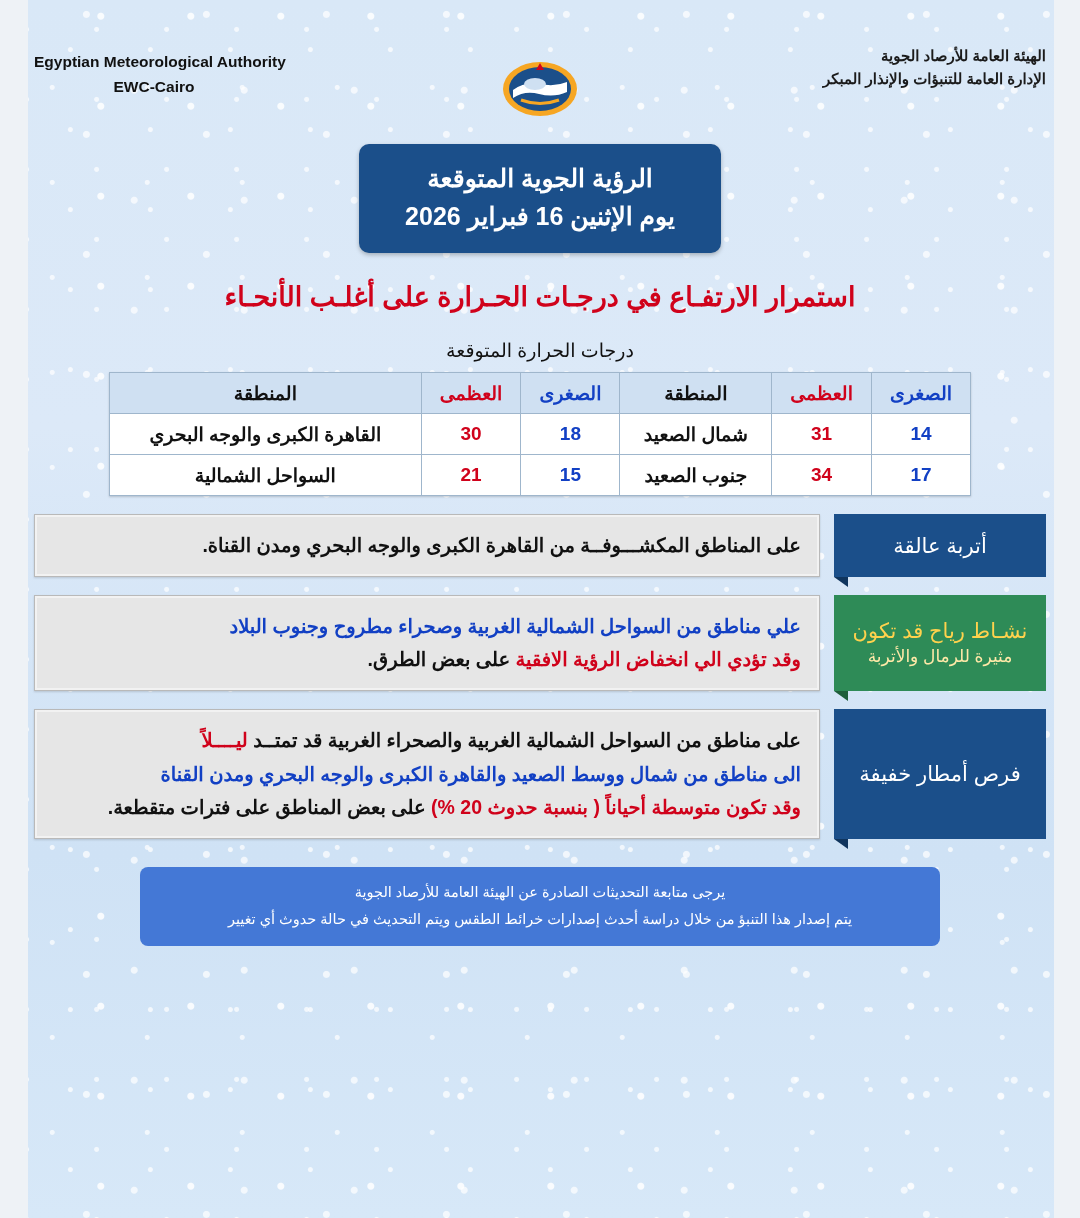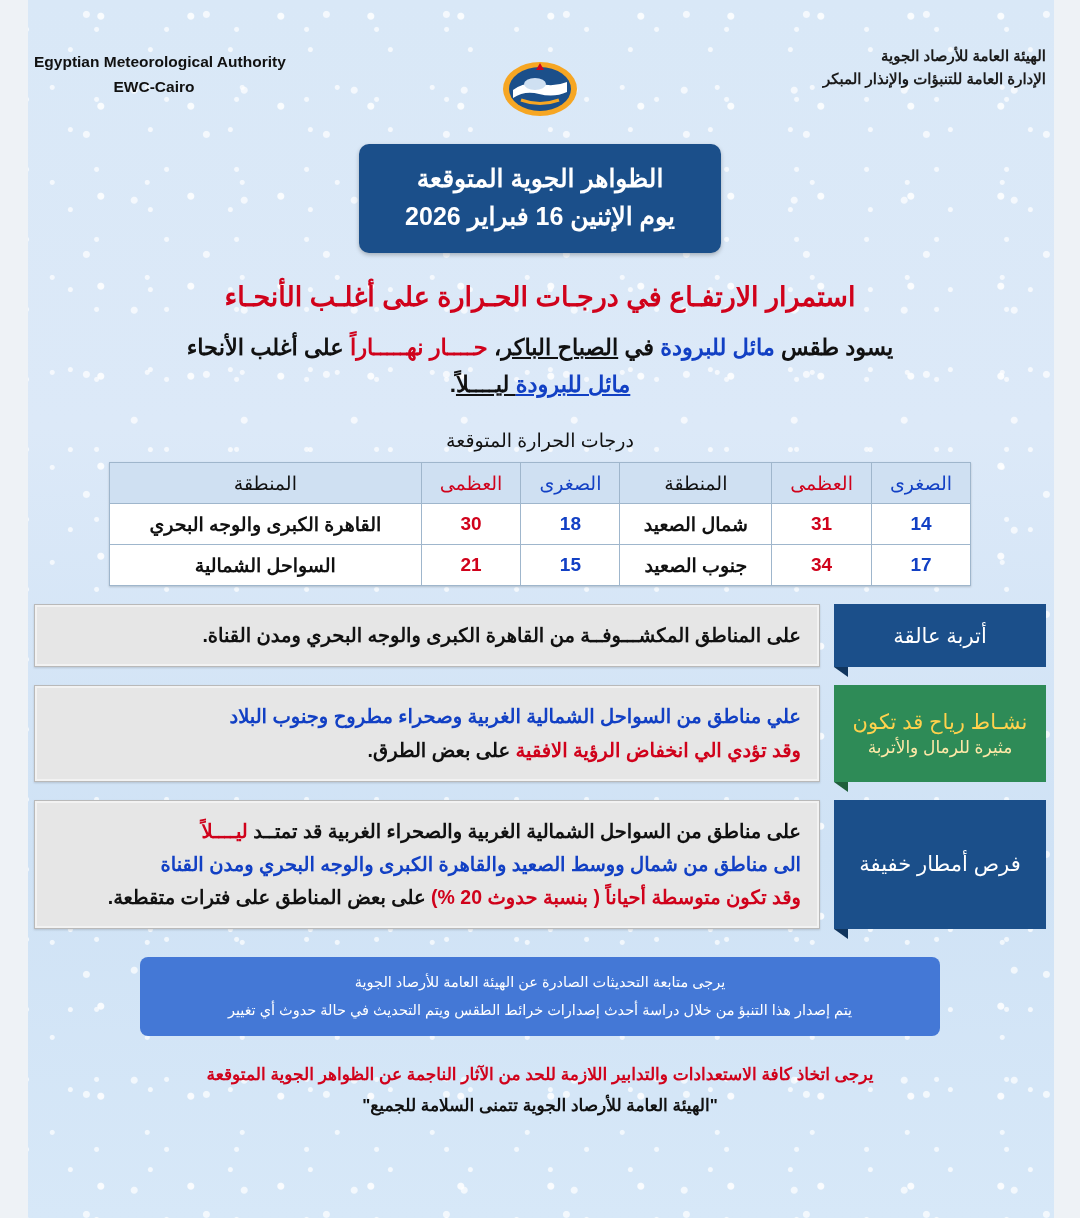--- a/index.html
+++ b/index.html
@@ -143,21 +143,21 @@
   table.temps th, table.temps td {
     border: 1px solid #9fb6cc;
     height: 36px;
     text-align: center;
     font-size: 19px;
     padding: 2px 8px;
     font-weight: bold;
   }
   table.temps thead th {
     background: #cfe0f2;
-    font-weight: normal;
+    font-weight: bold;
     color: #111;
   }
   table.temps thead th.max { color: #d0021b; }
   table.temps thead th.min { color: #1240c4; }
   table.temps td.region { color: #111; }
   table.temps td.max { color: #d0021b; font-weight: bold; }
   table.temps td.min { color: #1240c4; font-weight: bold; }
 
   
   .phen {
@@ -258,31 +258,27 @@
       </div>
 
       <div class="hdr-en">
         <div>Egyptian Meteorological Authority</div>
         <div class="line2">EWC-Cairo</div>
       </div>
     </div>
 
     <div class="banner-wrap">
       <div class="banner">
-        <div>الظواهر الجوية المتوقعة</div>
+        <div>الرؤية الجوية المتوقعة</div>
         <div>يوم الإثنين 16 فبراير 2026</div>
       </div>
     </div>
 
     <div class="headline">استمرار الارتفـاع في درجـات الحـرارة على أغلـب الأنحـاء</div>
 
-    <div class="subline">
-      <span>يسود طقس </span><span class="blue">مائل للبرودة</span><span> في </span><span class="u">الصباح الباكر</span><span>، </span><span class="red">حــــار نهـــــاراً</span><span> على أغلب الأنحاء </span><br>
-      <span class="blue u">مائل للبرودة</span><span class="u"> ليــــلاً</span><span>.</span>
-    </div>
 
     <div class="temps-title">درجات الحرارة المتوقعة</div>
     <table class="temps">
       <thead>
         <tr>
           <th class="min">الصغرى</th>
           <th class="max">العظمى</th>
           <th>المنطقة</th>
           <th class="min">الصغرى</th>
           <th class="max">العظمى</th>
@@ -351,19 +347,15 @@
       </div>
     </div>
 
     <div class="note-wrap">
       <div class="note">
         <div>يرجى متابعة التحديثات الصادرة عن الهيئة العامة للأرصاد الجوية</div>
         <div>يتم إصدار هذا التنبؤ من خلال دراسة أحدث إصدارات خرائط الطقس ويتم التحديث في حالة حدوث أي تغيير</div>
       </div>
     </div>
 
-    <div class="closing">
-      <div>يرجى اتخاذ كافة الاستعدادات والتدابير اللازمة للحد من الآثار الناجمة عن الظواهر الجوية المتوقعة</div>
-      <div class="black">"الهيئة العامة للأرصاد الجوية تتمنى السلامة للجميع"</div>
-    </div>
 
   </div>
 </div>
 
 </body></html>

